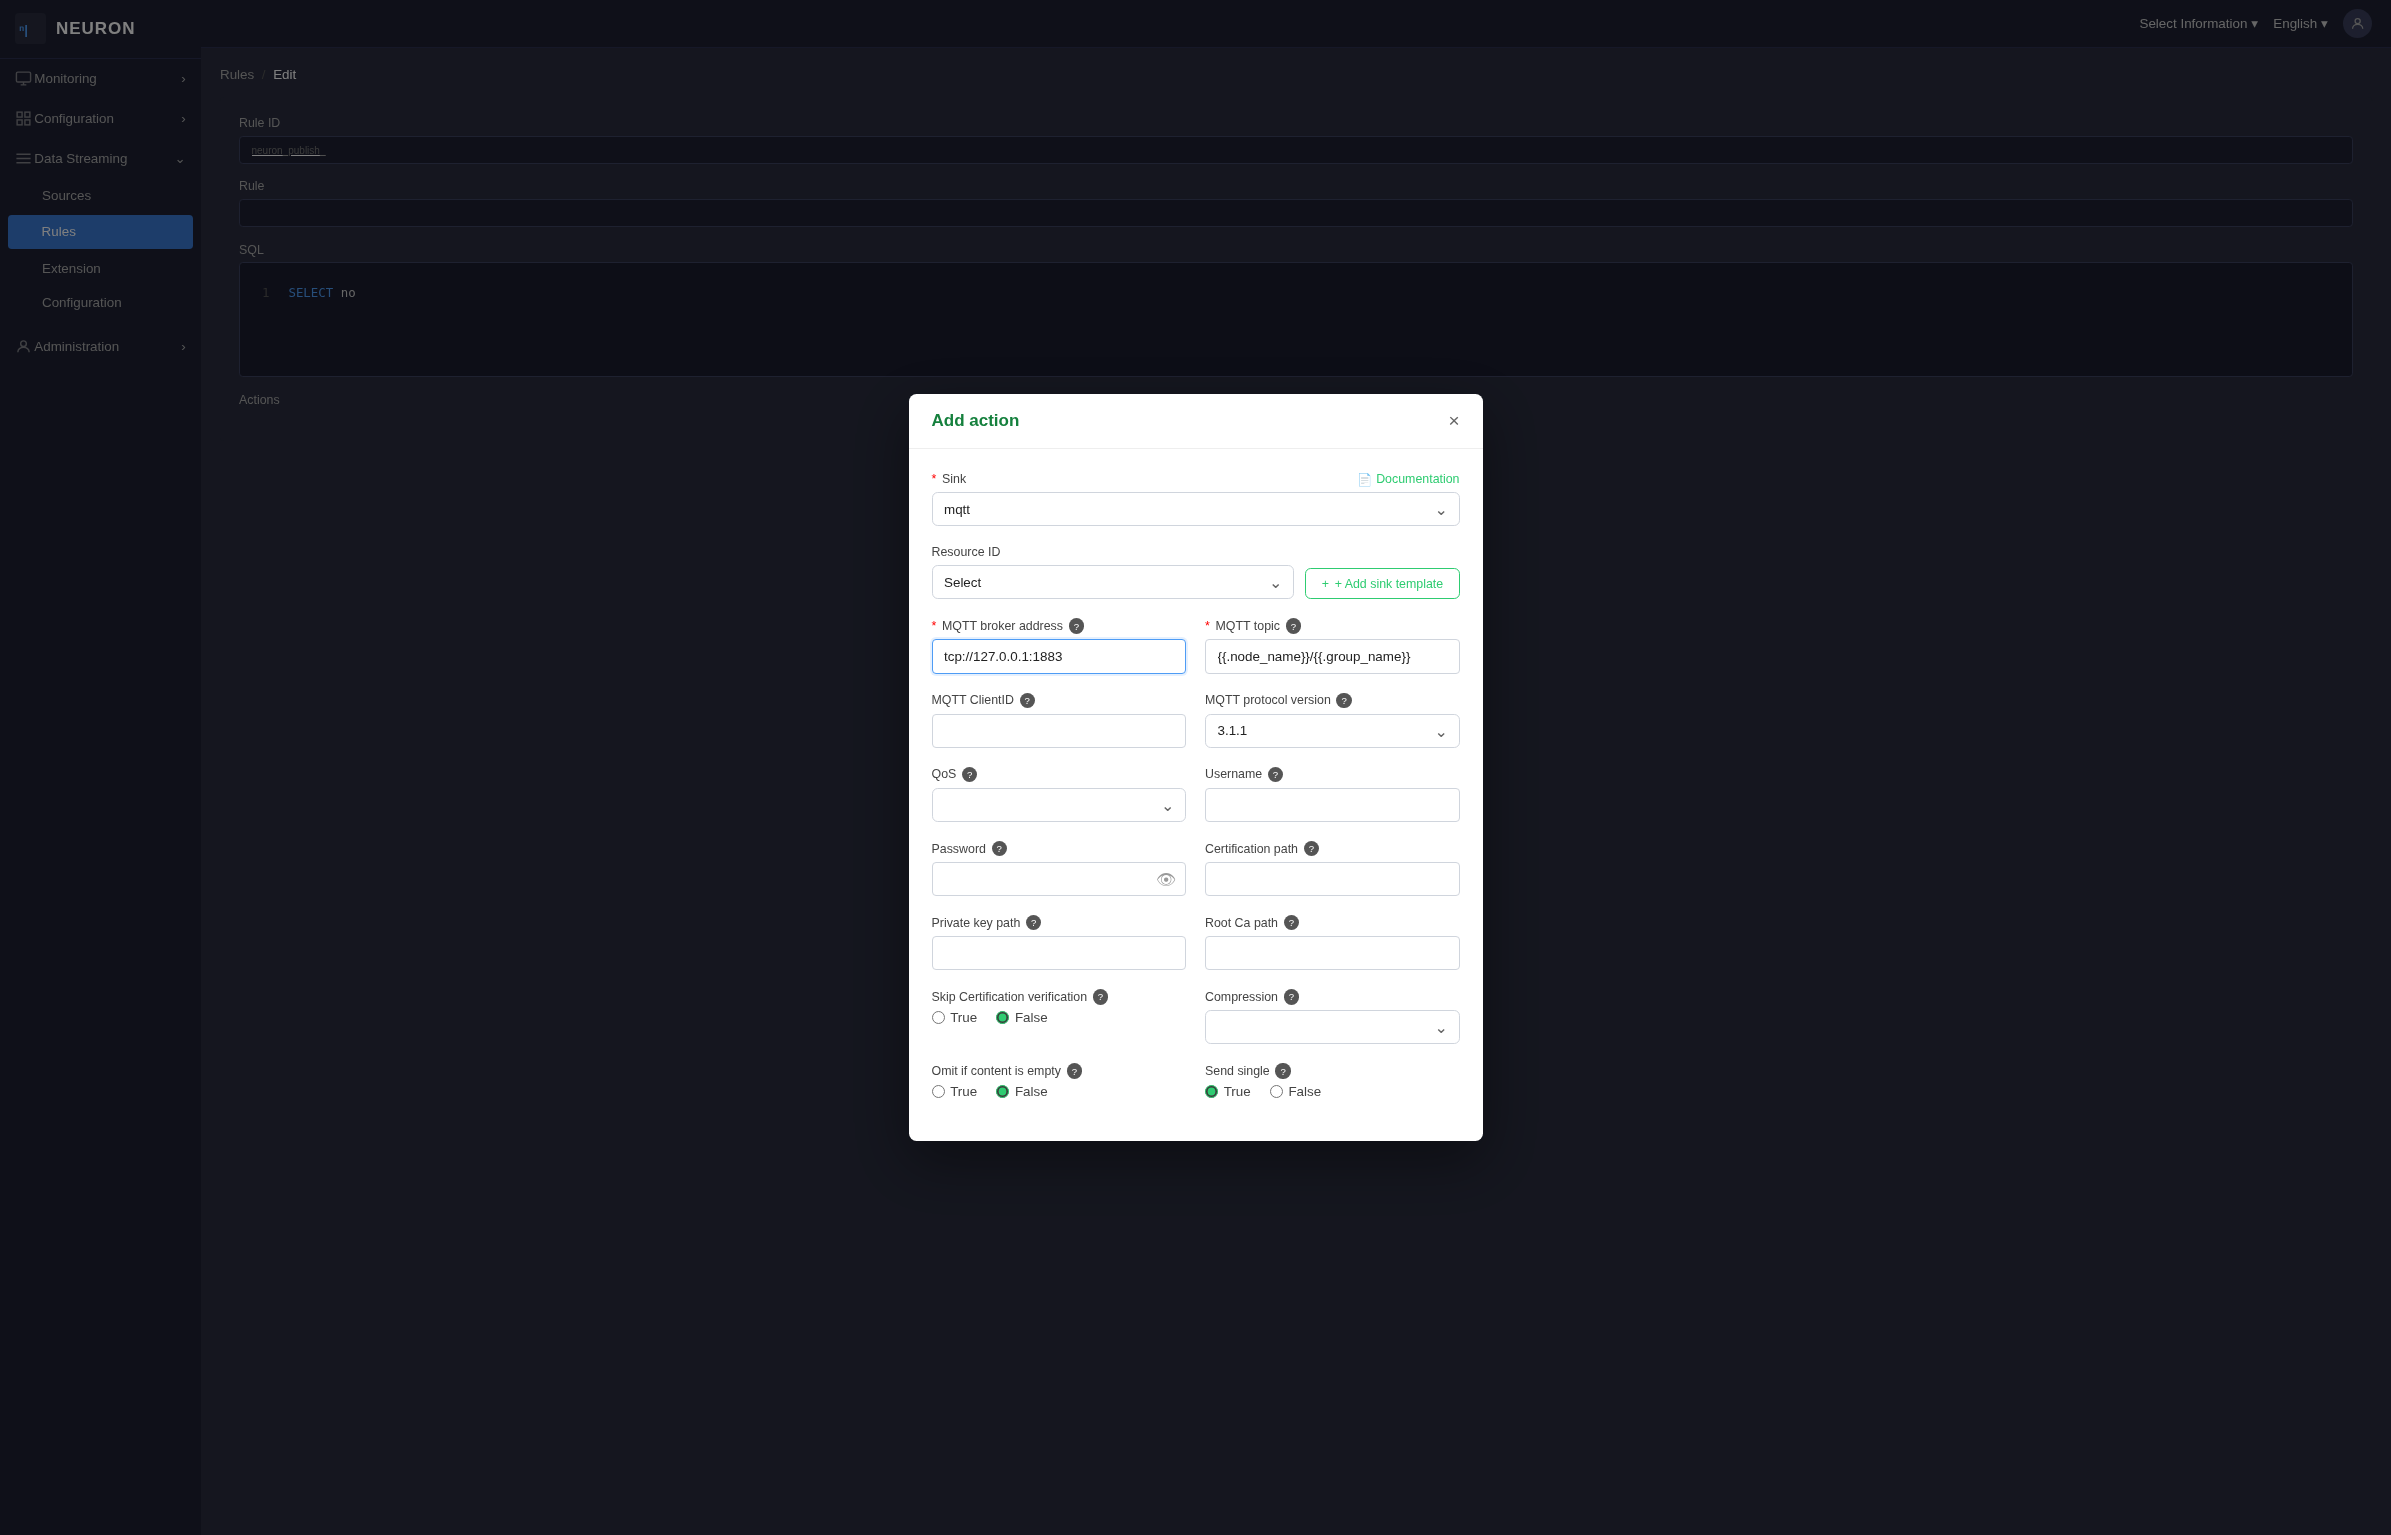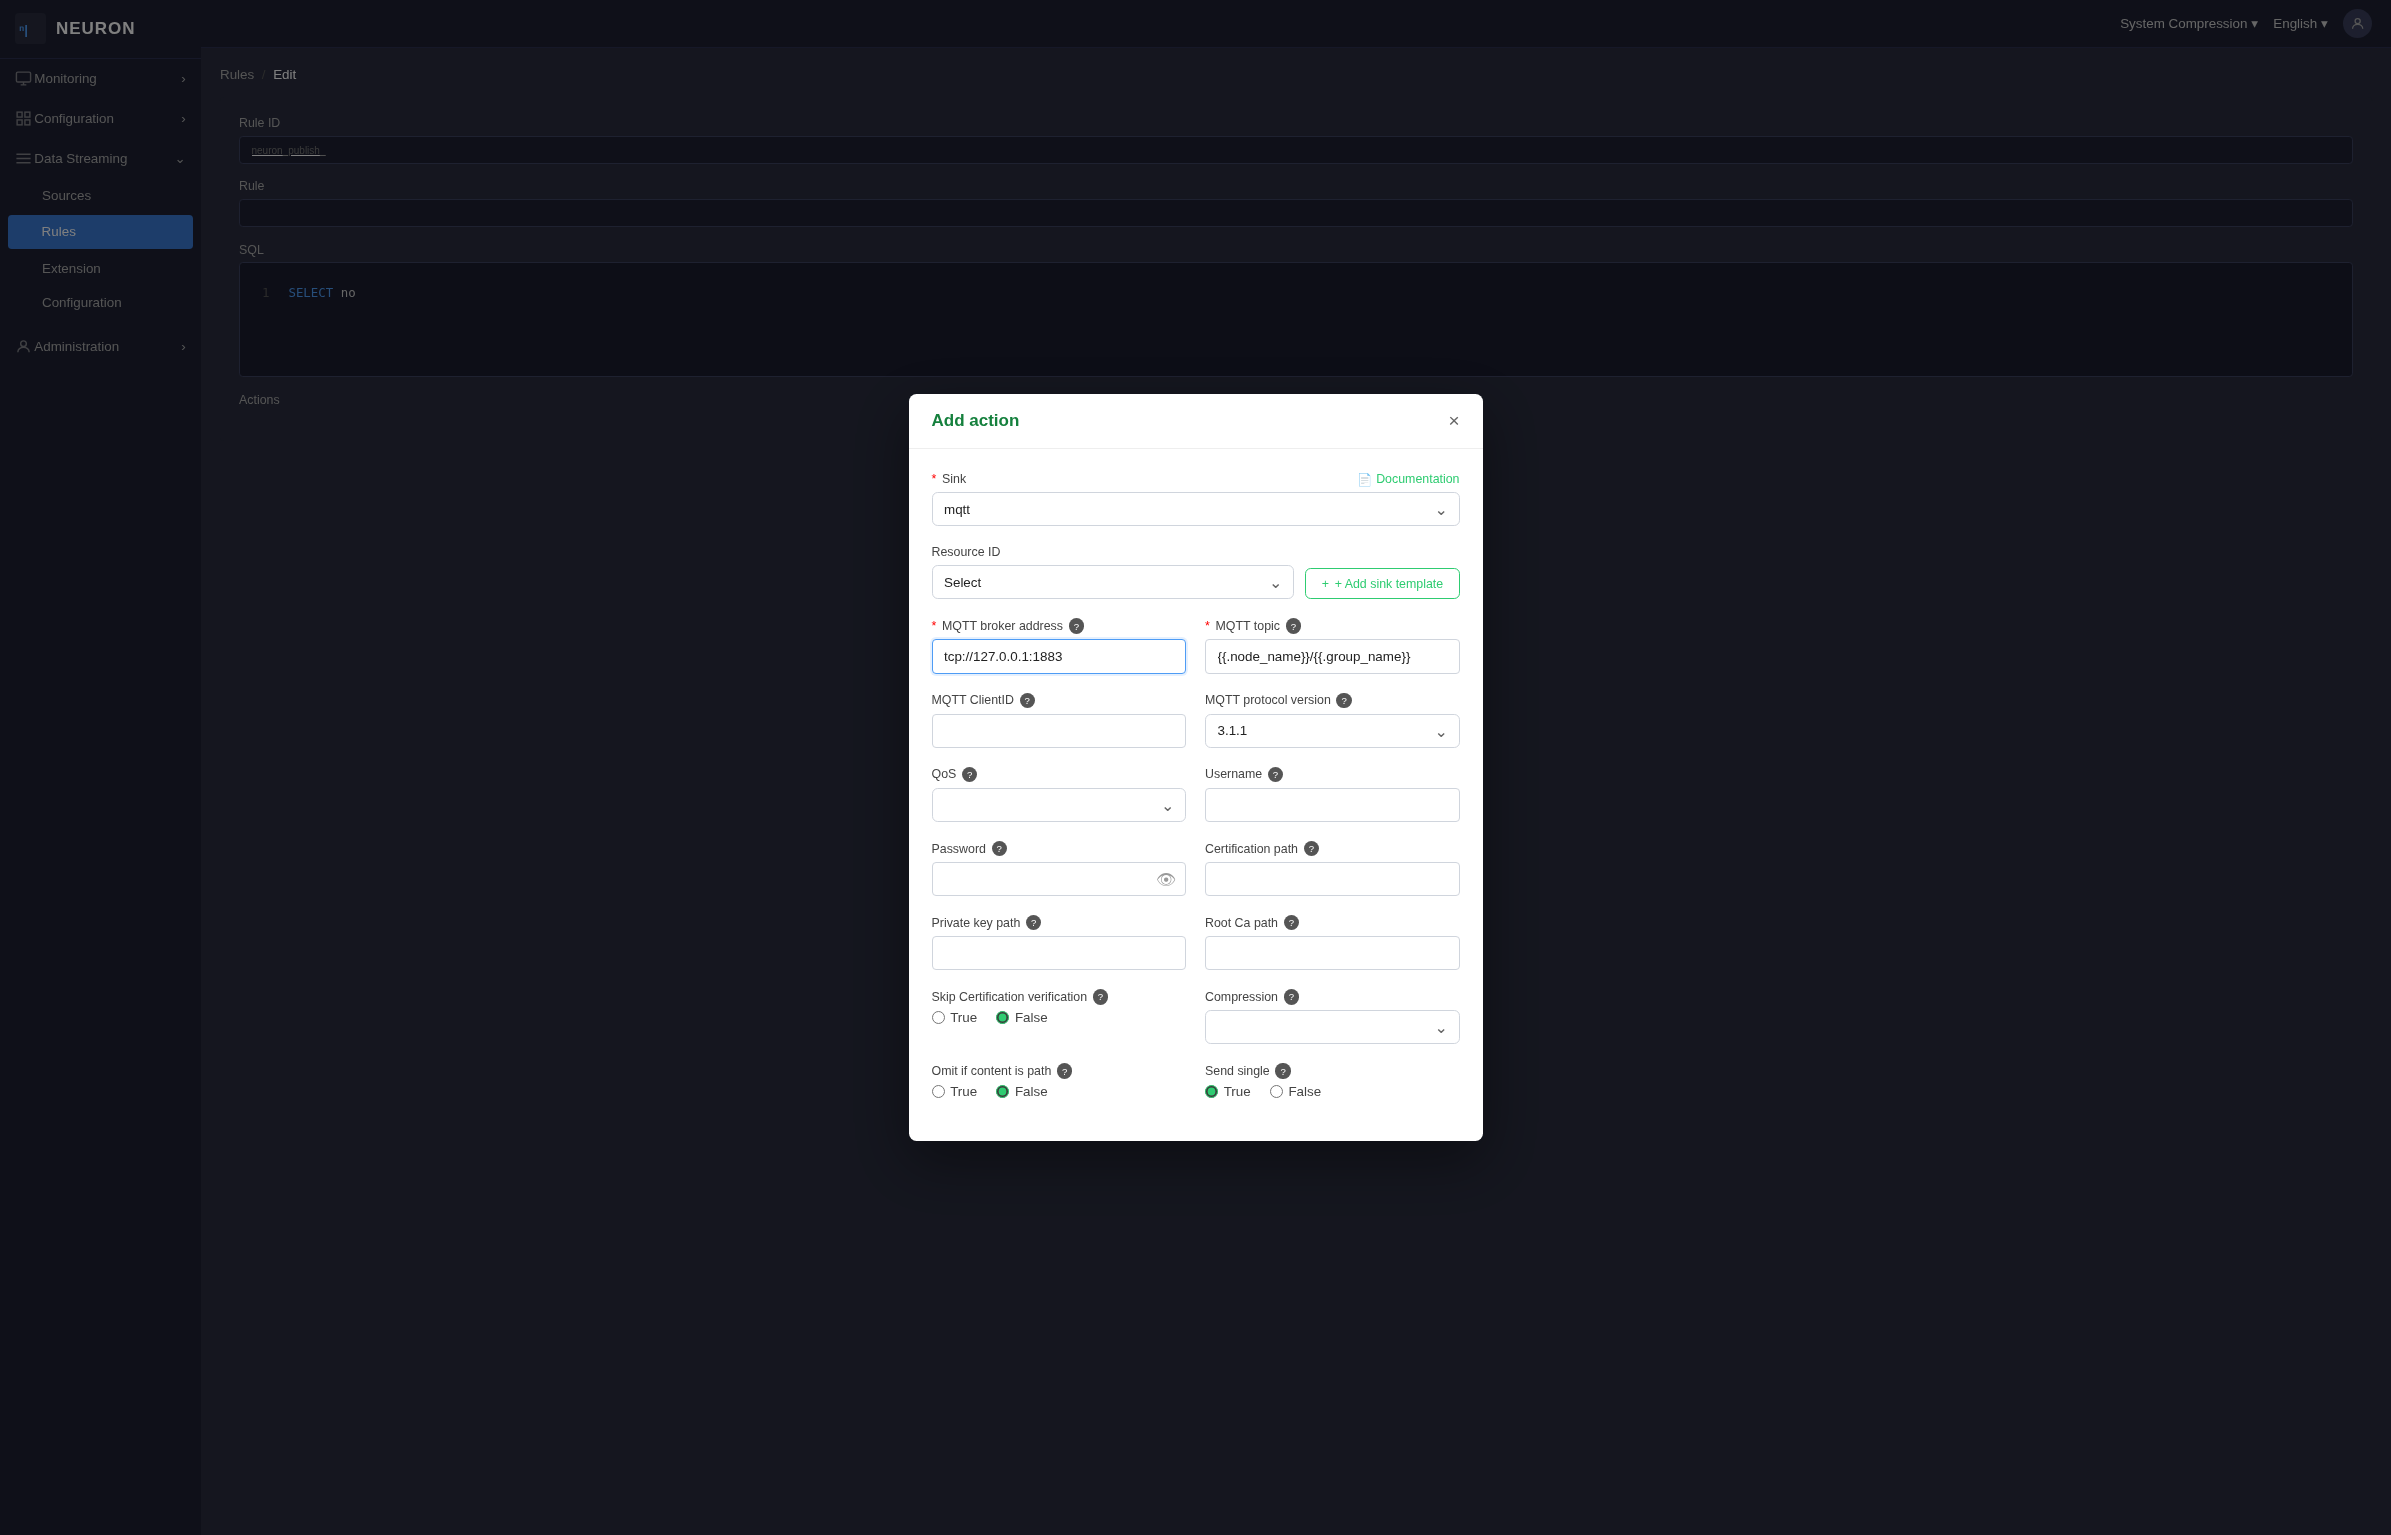--- a/index.html
+++ b/index.html
@@ -156,21 +156,21 @@
         <span>Administration</span>
       </div>
       <span>›</span>
     </div>
   </div>
 
   <div class="main-content">
 
     <div class="topbar">
       <div class="topbar-item">
-        <span>System Compression</span>
+        <span>Select Information</span>
         <span>▾</span>
       </div>
       <div class="topbar-item">
         <span>English</span>
         <span>▾</span>
       </div>
       <div class="user-avatar">
         <svg width="15.3" height="15.3" viewBox="0 0 24 24" fill="none" stroke="#aaa" stroke-width="2">
             <circle cx="12" cy="8" r="4"></circle>
             <path d="M4 20c0-4 3.6-7 8-7s8 3 8 7"></path>
@@ -390,21 +390,21 @@
               <option>zlib</option>
             </select>
             <span class="chevron">⌄</span>
           </div>
         </div>
       </div>
 
       <div class="m-two-col">
         <div class="m-form-row">
           <div class="m-form-label">
-            <span>Omit if content is path</span>
+            <span>Omit if content is empty</span>
             <span class="info-icon">?</span>
           </div>
           <div class="radio-group">
             <label class="radio-label">
               <input type="radio" name="omit_empty" value="true" style="">
               <span>True</span>
             </label>
             <label class="radio-label">
               <input type="radio" name="omit_empty" value="false" checked="" style="">
               <span>False</span>

